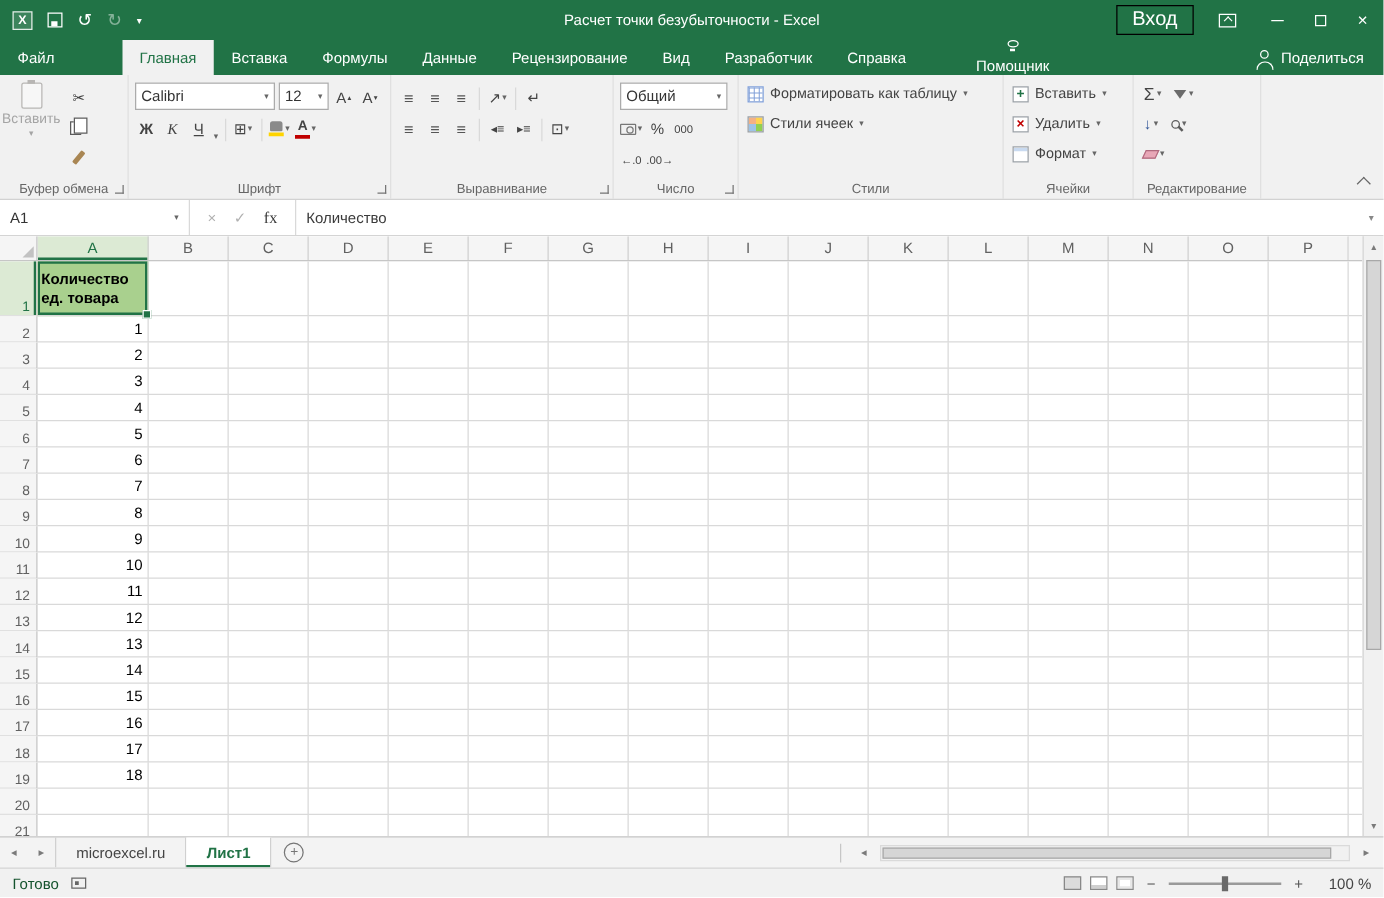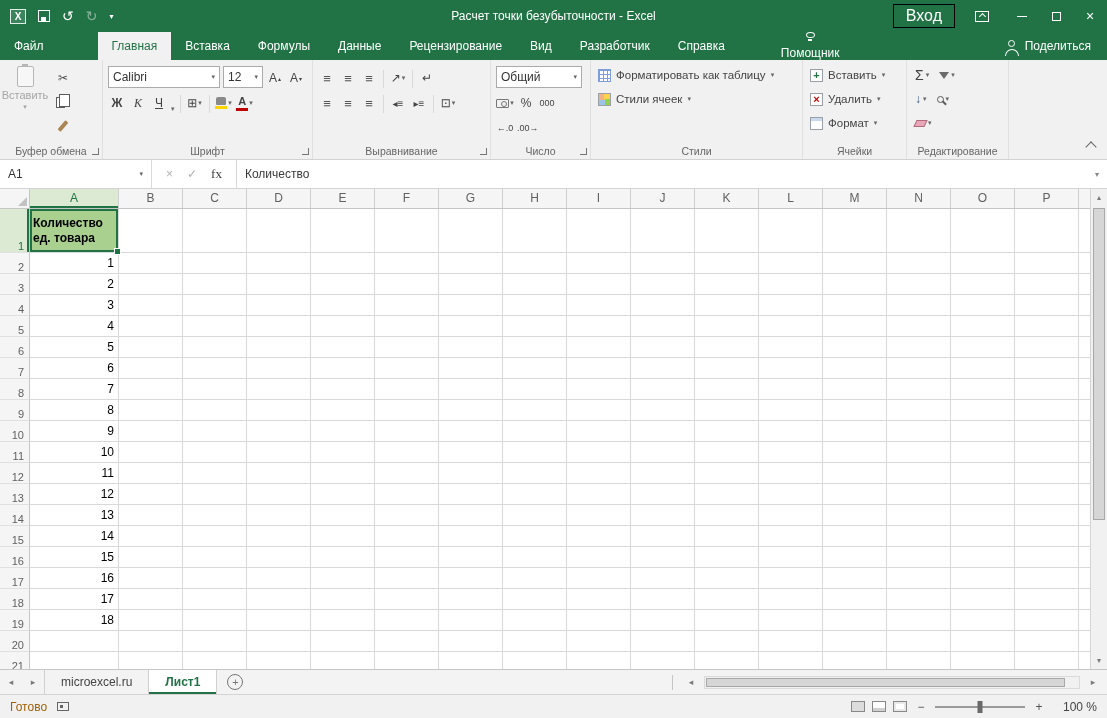--- a/index.html
+++ b/index.html
@@ -151,21 +151,21 @@
   .stab:first-of-type { border-left:1px solid #d0d0d0; }
   .stab.active { background:#fff; color:#217346; font-weight:bold; box-shadow:inset 0 -2px 0 #217346; }
   .addsheet { width:16px; height:16px; border:1px solid #767676; border-radius:50%; color:#767676; display:flex; align-items:center; justify-content:center; font-size:11px; align-self:center; margin-left:10px; line-height:1; }
   .hscroll-zone { margin-left:auto; display:flex; align-items:center; gap:2px; width:440px; padding-right:3px; }
   .hsep { width:1px; height:15px; background:#c6c6c6; margin:0 5px; }
   .htrack { flex:1; height:13px; background:#f1f1f1; border:1px solid #dadada; position:relative; }
   .hthumb { position:absolute; left:1px; top:1px; bottom:1px; width:96%; background:#d6d6d6; border:1px solid #a8a8a8; }
 
   
   .statusbar { height:24px; background:#f1f1f1; border-top:1px solid #d4d4d4; display:flex; align-items:center; padding:0 10px; gap:10px; flex:none; }
-  .ready { font-size:12px; color:#a16207; }
+  .ready { font-size:12px; color:#14532d; }
   .macro-ic { width:12px; height:9px; border:1px solid #666; position:relative; }
   .macro-ic::after { content:""; position:absolute; left:2px; top:2px; width:3px; height:3px; background:#666; }
   .s-right { margin-left:auto; display:flex; align-items:center; gap:7px; }
   .view-ic { width:14px; height:11px; border:1px solid #888; background:#fff; }
   .view-ic.active { background:#dcdcdc; }
   .view-ic.v2 { box-shadow:inset 0 -3px 0 #cfcfcf; }
   .view-ic.v3 { box-shadow:inset 0 0 0 2px #e8e8e8; }
   .zminus, .zplus { color:#555; font-size:12px; width:14px; text-align:center; }
   .ztrack { width:90px; height:2px; background:#9a9a9a; position:relative; }
   .zthumb { position:absolute; left:50%; top:-5px; width:5px; height:12px; background:#696969; transform:translateX(-50%); }

